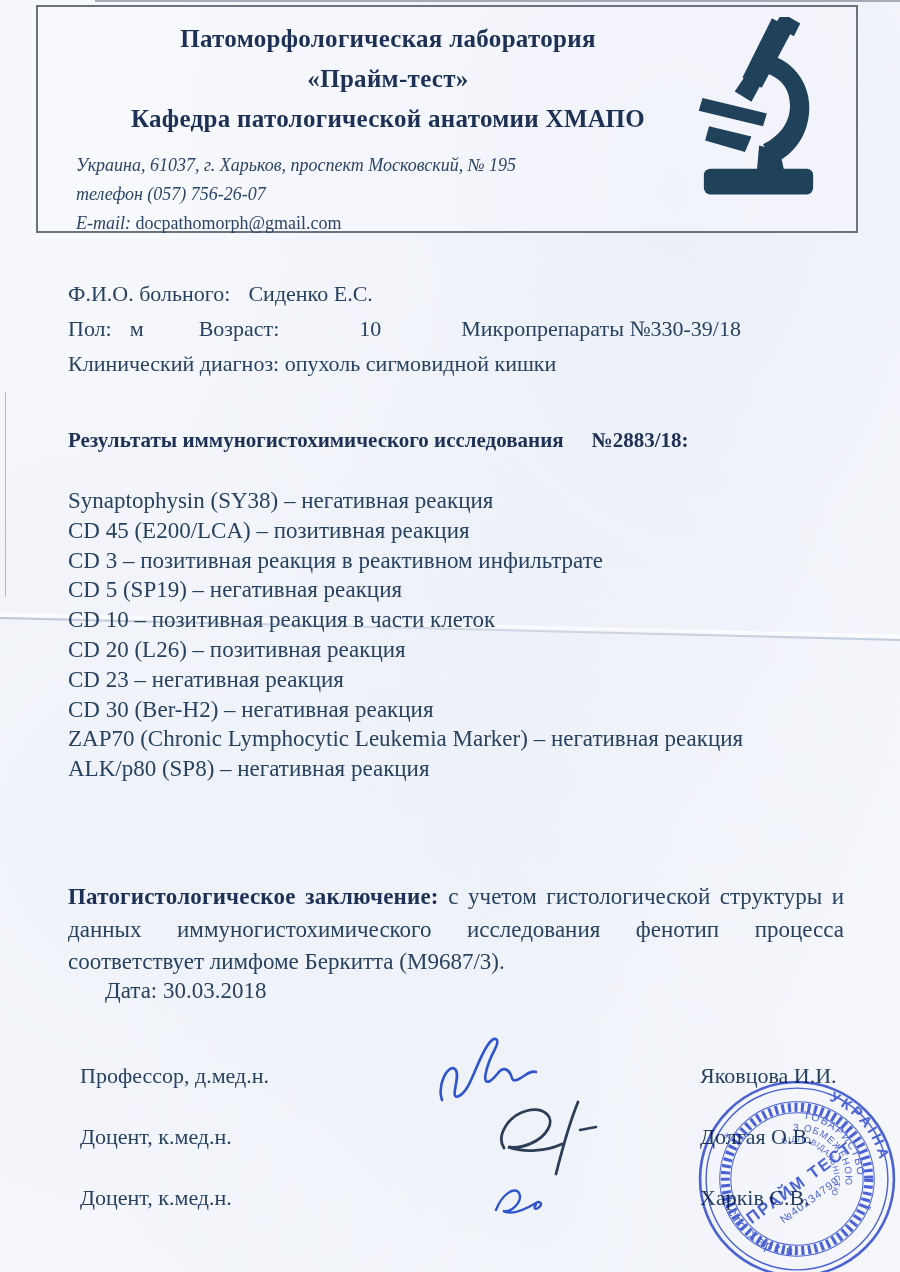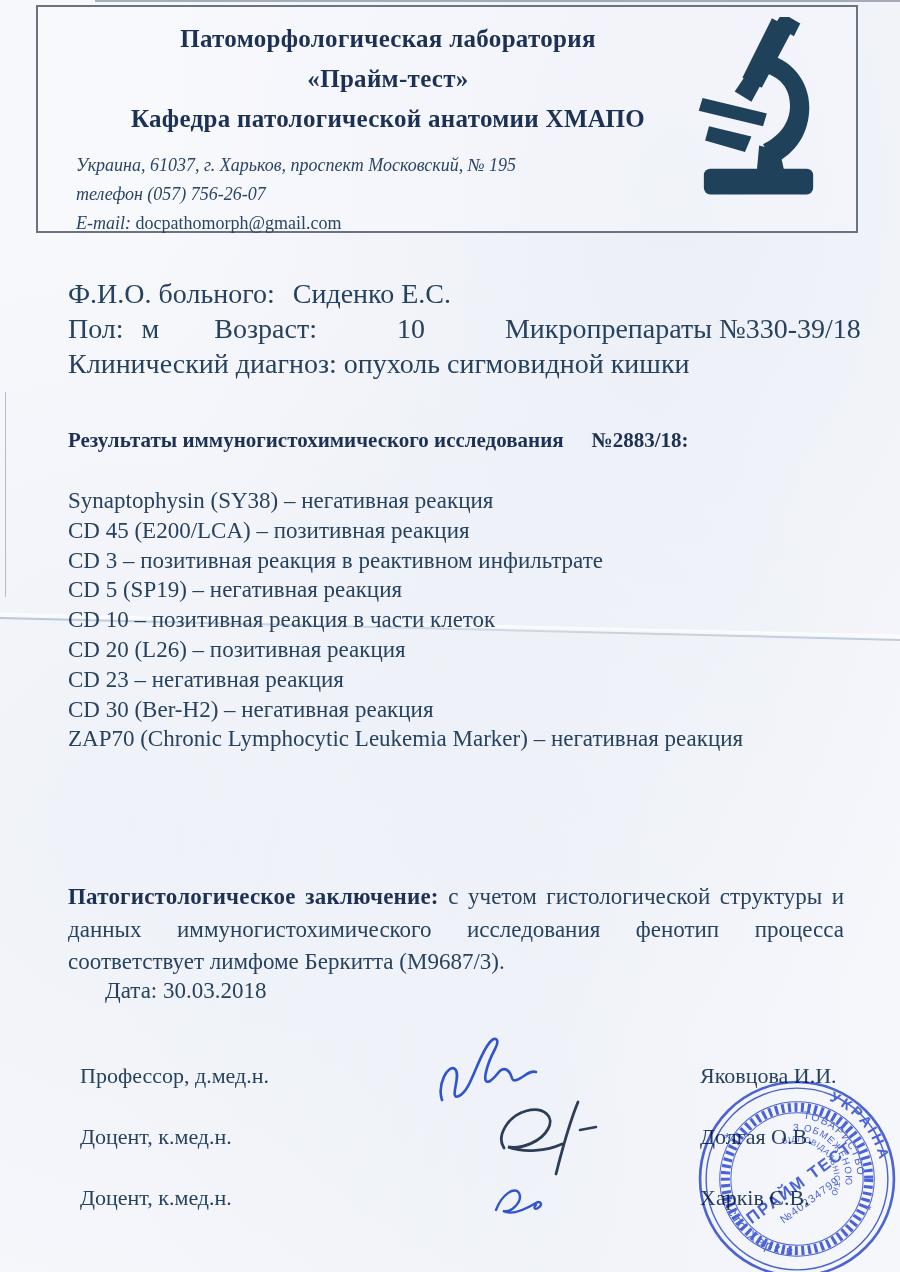--- a/index.html
+++ b/index.html
@@ -23,21 +23,21 @@
     font-weight:bold;font-size:25px;line-height:40px;color:#1c3154;
     letter-spacing:.3px;
   }
   .address{
     position:absolute;left:38px;top:130px;width:640px;
     font-style:italic;font-size:18px;line-height:29px;color:#2b4565;margin-top:14px;
   }
   .address .email-value{font-style:normal;}
   .logo{position:absolute;right:18px;top:10px;width:150px;height:180px;}
   
-  .patient{position:absolute;left:68px;top:276px;width:790px;font-size:28px;line-height:35px;}
+  .patient{position:absolute;left:68px;top:276px;width:790px;font-size:22px;line-height:35px;}
   .patient .row{white-space:nowrap;}
   .gap-s{display:inline-block;width:18px;}
   .gap-m{display:inline-block;width:55px;}
   .gap-l{display:inline-block;width:80px;}
   
   .results-heading{position:absolute;left:68px;top:428px;font-size:21px;font-weight:bold;color:#1c3154;white-space:nowrap;}
   .results-heading .num{margin-left:28px;}
   .results-list{position:absolute;left:68px;top:486px;width:800px;font-size:23px;line-height:29.8px;}
   
   .conclusion{position:absolute;left:68px;top:858px;width:776px;font-size:23px;line-height:32.5px;text-align:justify;}
@@ -123,20 +123,21 @@
   <div class="results-list">
     <div>Synaptophysin (SY38) – негативная реакция</div>
     <div>CD 45 (E200/LCA) – позитивная реакция</div>
     <div>CD 3 – позитивная реакция в реактивном инфильтрате</div>
     <div>CD 5 (SP19) – негативная реакция</div>
     <div>CD 10 – позитивная реакция в части клеток</div>
     <div>CD 20 (L26) – позитивная реакция</div>
     <div>CD 23 – негативная реакция</div>
     <div>CD 30 (Ber-H2) – негативная реакция</div>
     <div>ZAP70 (Chronic Lymphocytic Leukemia Marker) – негативная реакция</div>
+    <div>ALK/p80 (SP8) – негативная реакция</div>
   </div>
 
   <p class="conclusion">
     <b>Патогистологическое  заключение:</b>
     <span>с учетом гистологической структуры и данных иммуногистохимического исследования фенотип процесса  соответствует лимфоме Беркитта (М9687/3).</span>
   </p>
 
   <div class="date-row">
     <span>Дата:</span> <span>30.03.2018</span>
   </div>

